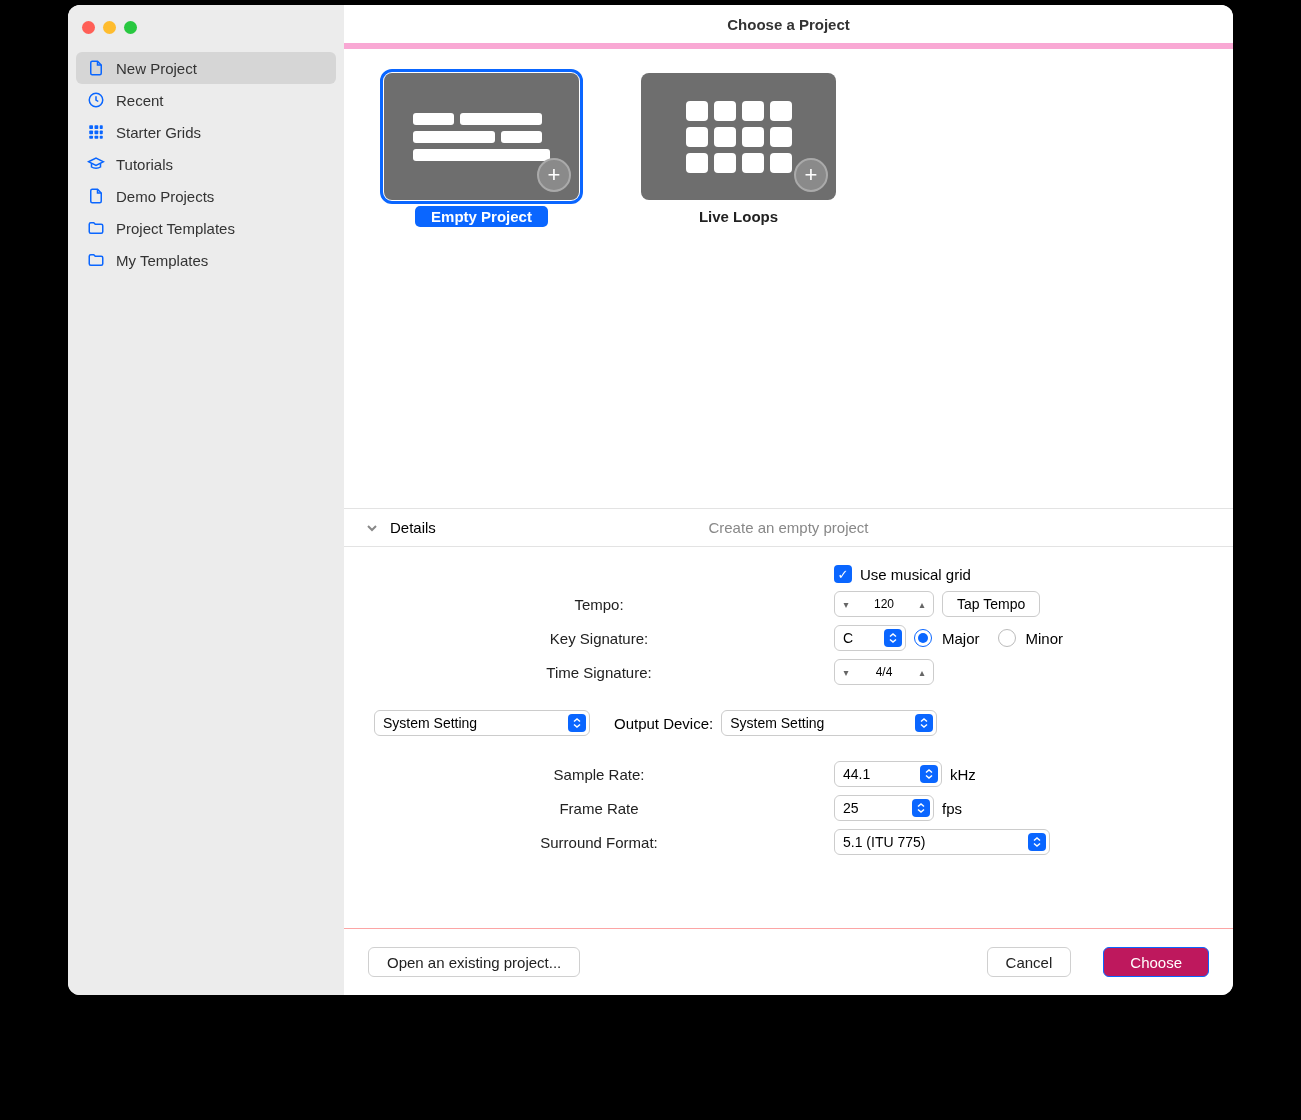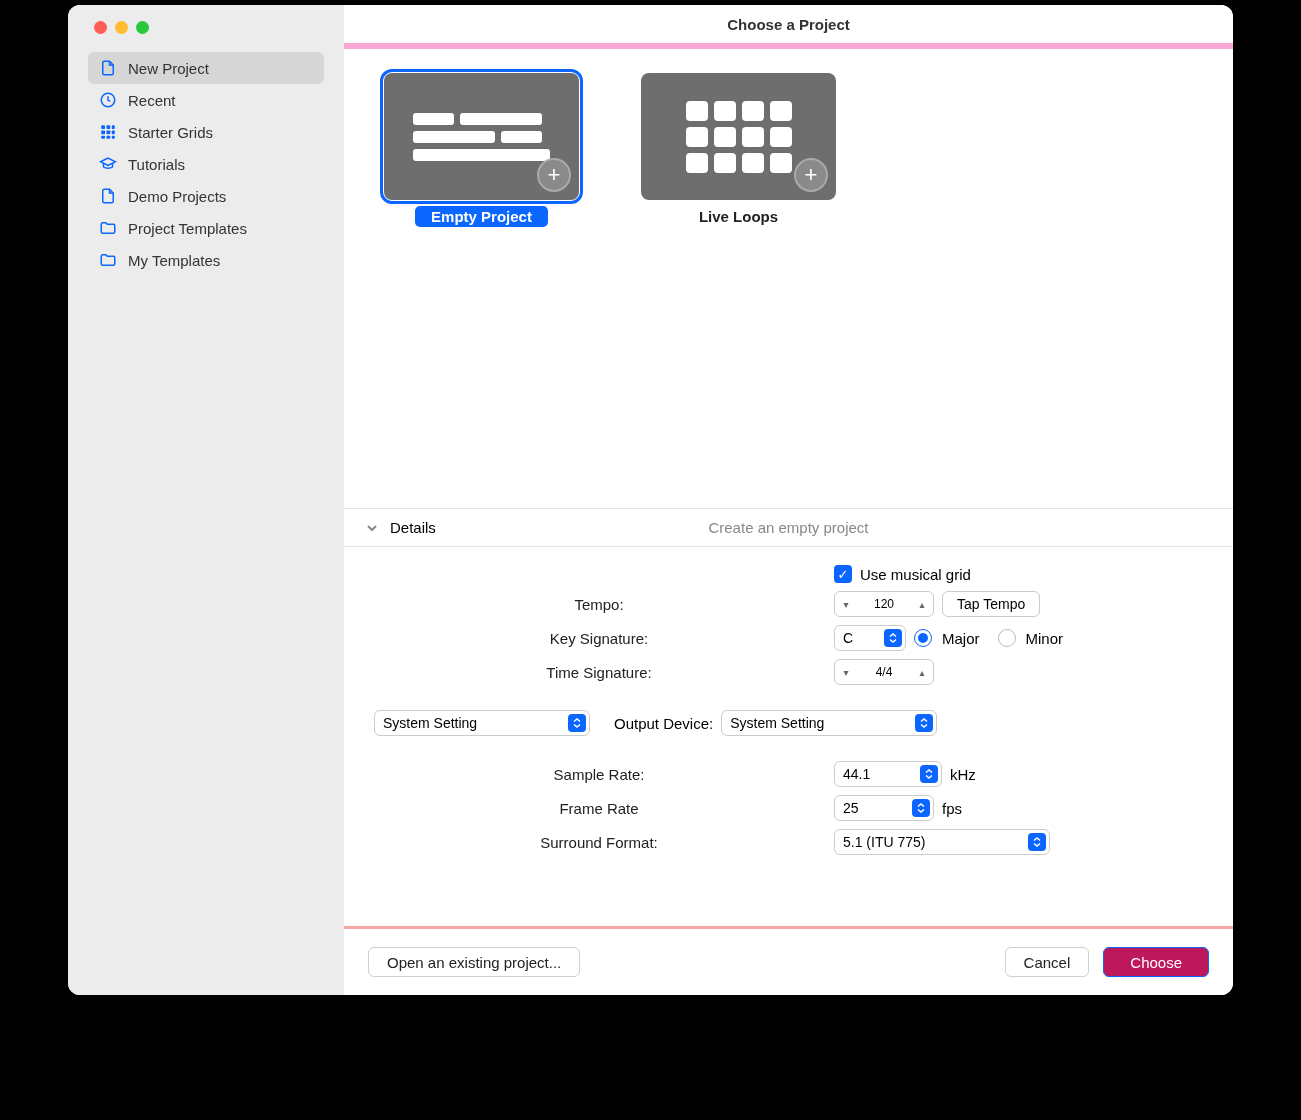--- a/index.html
+++ b/index.html
@@ -20,21 +20,21 @@
     overflow: hidden;
     display: flex;
     position: relative;
     box-shadow: 0 0 0 1px rgba(0,0,0,0.15);
   }
   .sidebar {
     width: 276px;
     background: #ececec;
     display: flex;
     flex-direction: column;
-    padding: 12px 20px;
+    padding: 12px 8px;
   }
   .traffic {
     display: flex;
     gap: 8px;
     padding: 4px 6px 18px 6px;
   }
   .traffic span {
     width: 13px; height: 13px; border-radius: 50%;
     display: inline-block;
   }
@@ -169,32 +169,32 @@
   .caret svg { width:10px; height:12px; }
   .radio {
     width:18px; height:18px; border-radius:50%; border:1px solid #bbb;
     display:flex; align-items:center; justify-content:center; margin-right:2px;
   }
   .radio.checked { border-color:#0a66ff; }
   .radio.checked::after { content:""; width:10px; height:10px; border-radius:50%; background:#0a66ff; }
   .hr { height:1px; background:transparent; margin:12px 0; }
 
   .footer {
-    border-top:3px solid #fca5a5;
+    border-top:1px solid #fca5a5;
     padding: 18px 24px;
     display:flex; align-items:flex-end; justify-content:space-between;
   }
   .macbtn {
     height:30px; border:1px solid #d0d0d0; border-radius:6px; padding:0 18px;
     display:flex; align-items:center; font-size:15px; background:#fff; color:#222;
   }
   .macbtn.primary {
     background:#be185d; border-color:#0a66ff; color:#fff; padding:0 26px;
   }
-  .footer-right { display:flex; gap:14px; }
+  .footer-right { display:flex; gap:32px; }
   .disclosure {
     width:16px; height:16px; display:flex; align-items:center; justify-content:center; color:#888;
   }
 </style>
 </head>
 <body>
 
 <div class="window">
 
   <div class="sidebar">

